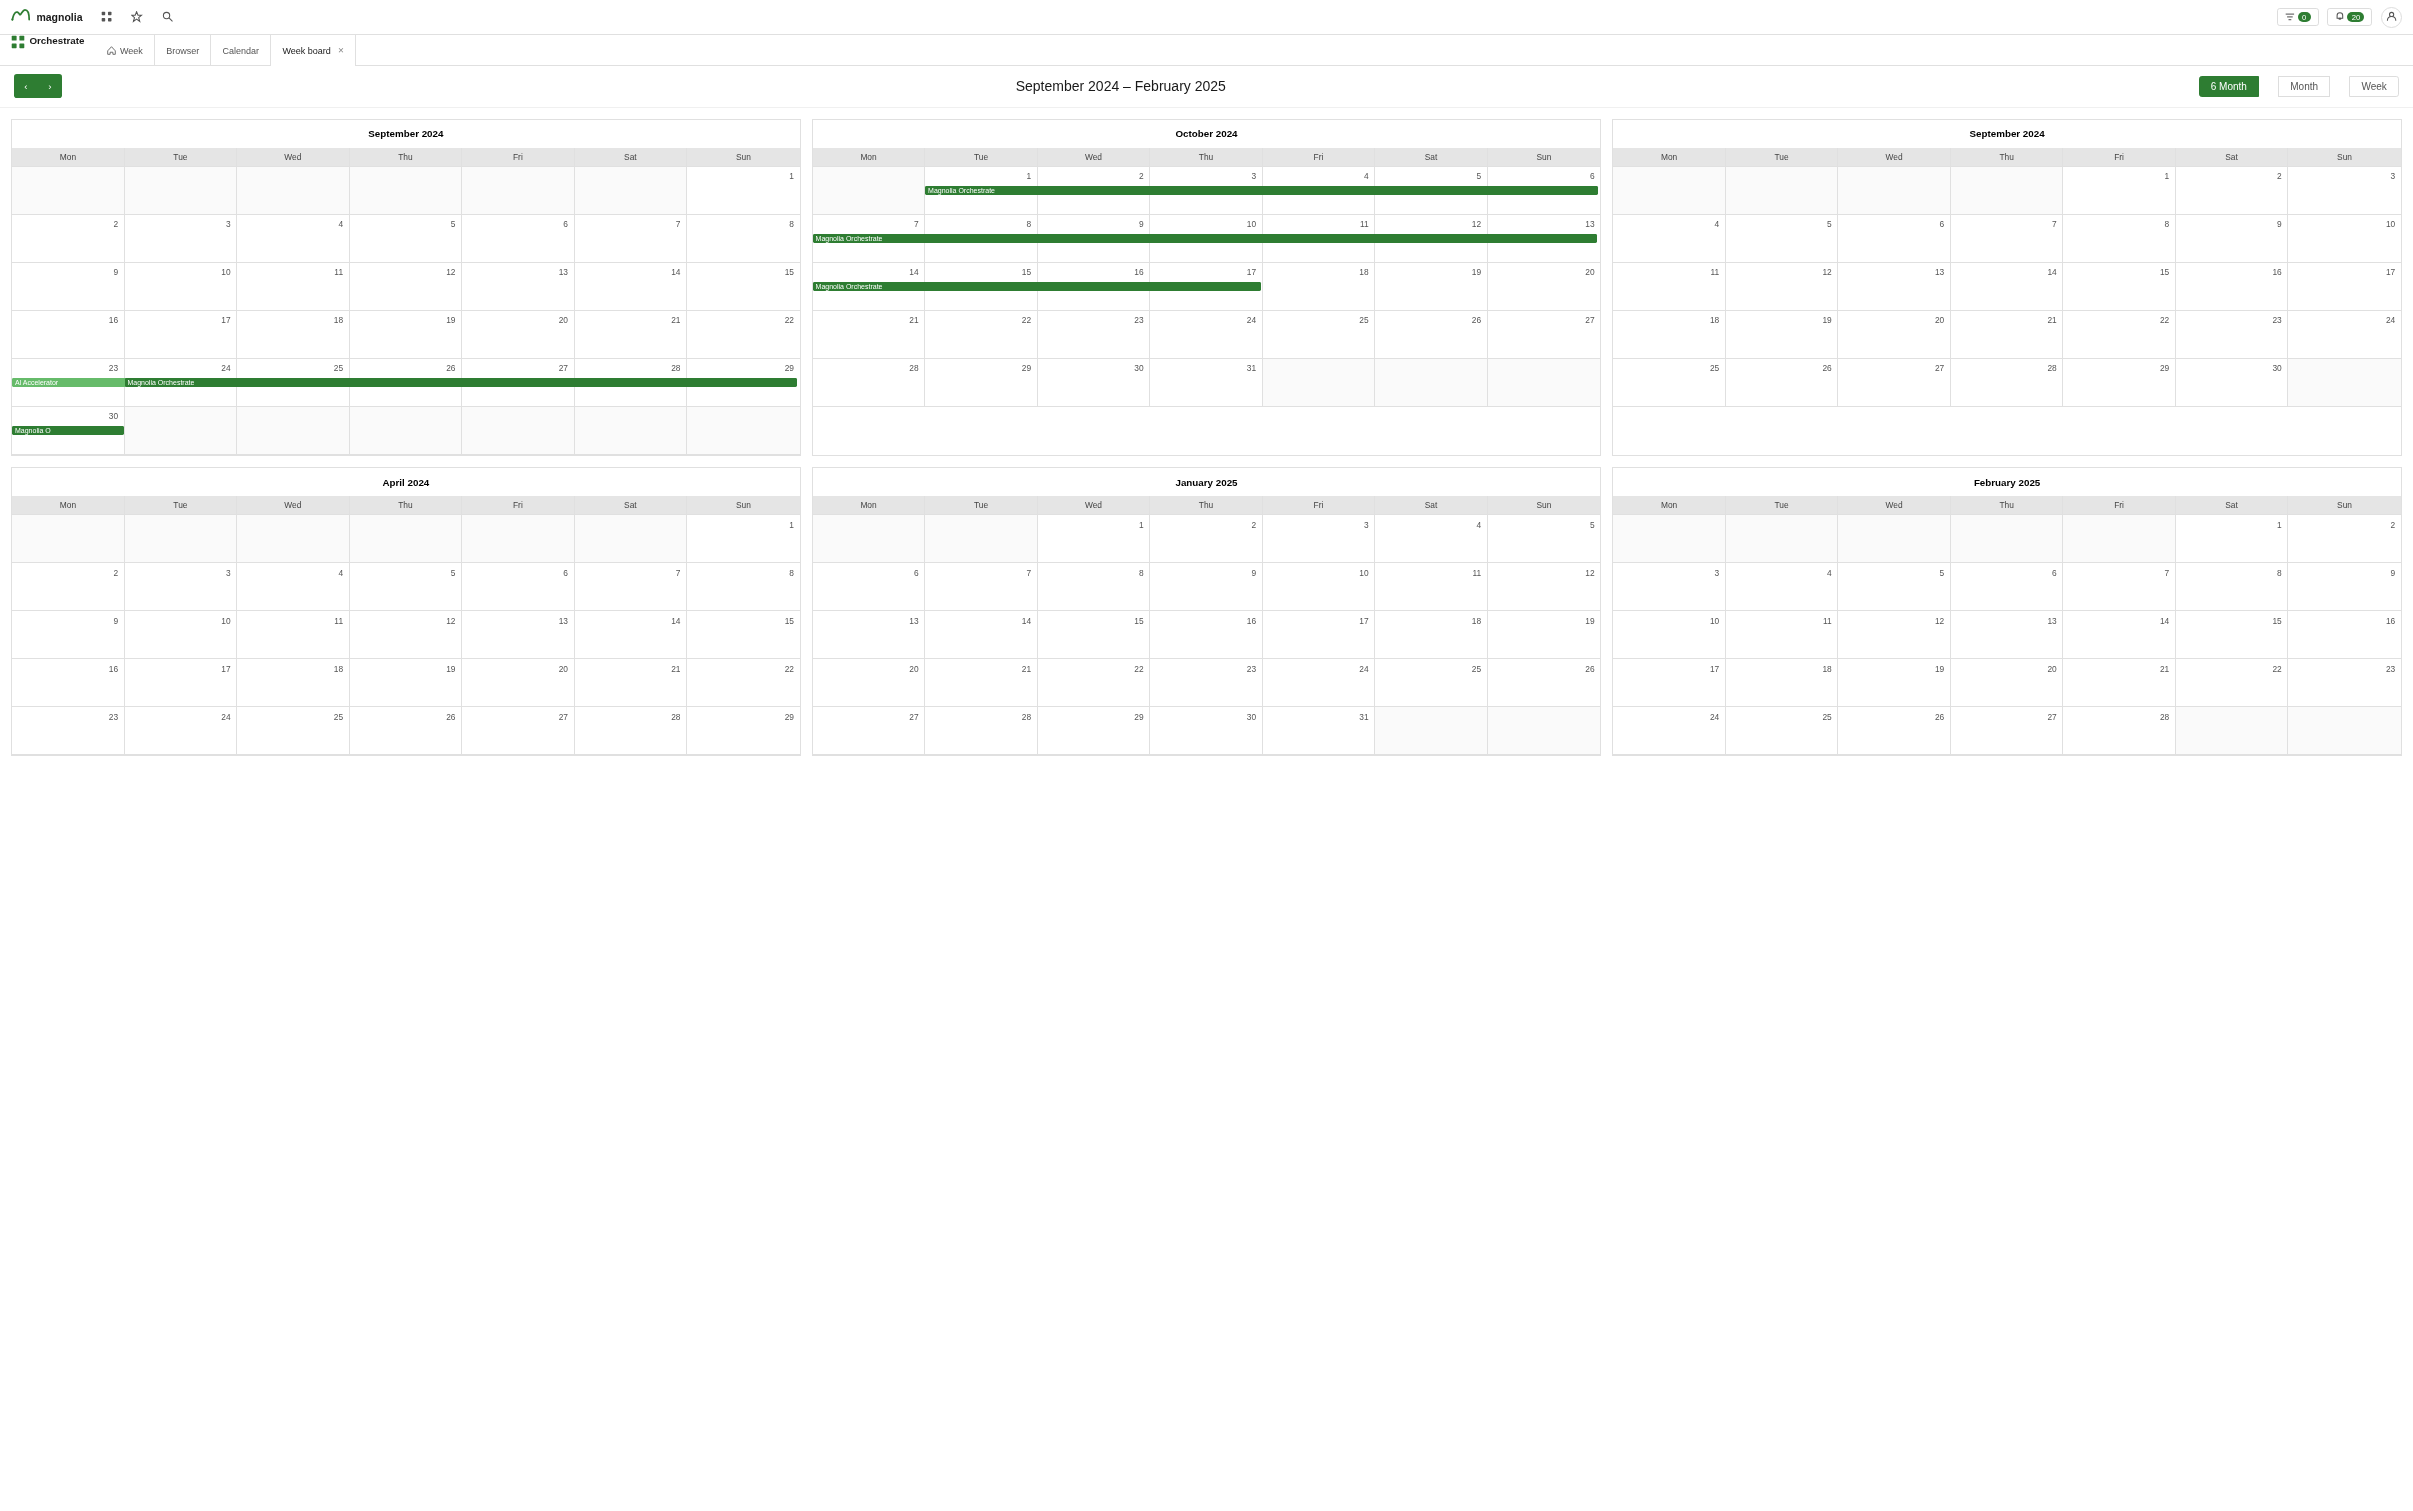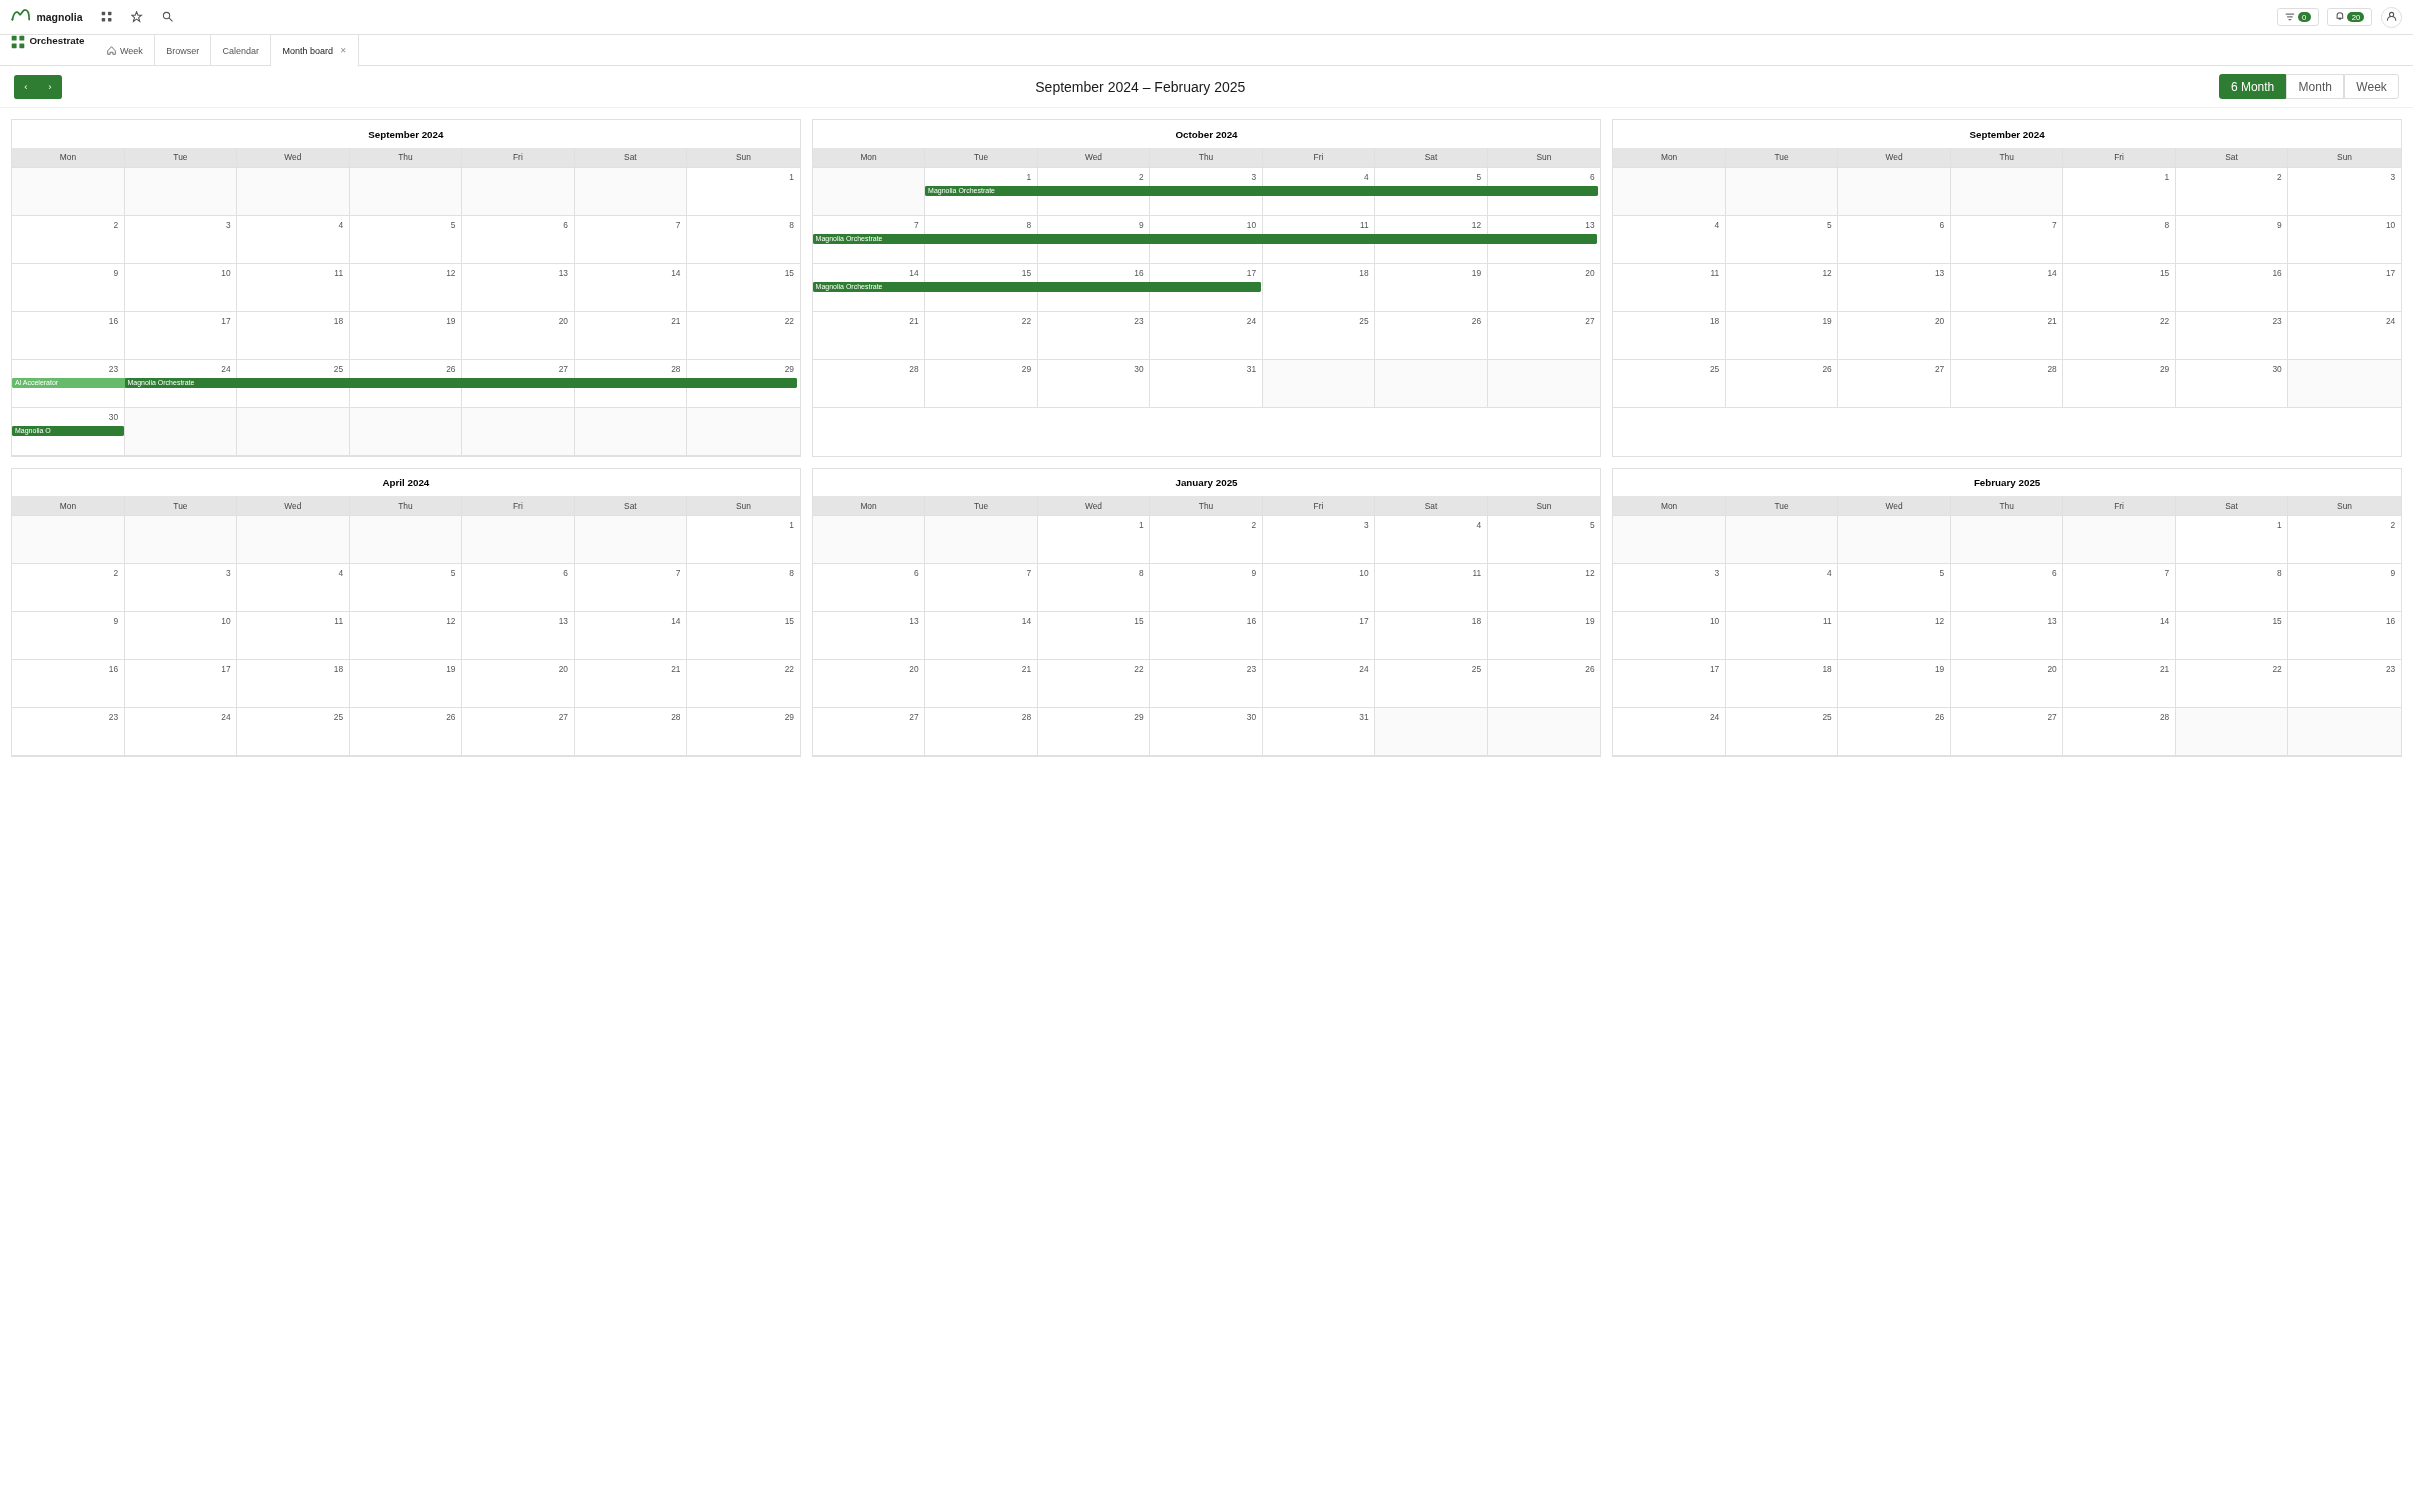--- a/index.html
+++ b/index.html
@@ -36,22 +36,22 @@
     .nav-btns { display: flex; gap: 0; }
     .nav-btn {
       width: 24px; height: 24px; display: flex; align-items: center; justify-content: center;
       background: #2e7d32; color: white; cursor: pointer; border: none; font-size: 9.8px;
     }
     .nav-btn:first-child { border-radius: 2.8px 0 0 2.8px; }
     .nav-btn:last-child { border-radius: 0 2.8px 2.8px 0; }
     .cal-title { flex: 1; text-align: center; font-size: 14px; font-weight: 400; color: #1a1a1a; }
     .view-btns { display: flex; }
     .view-btn {
-      padding: 4.2px 11.2px; border: none; cursor: pointer; font-size: 12px;
-      background: #fff; color: #555; border: 0.7px solid #ddd;
+      padding: 4.2px 11.2px; border: none; cursor: pointer; font-size: 10px;
+      background: #fff; color: #555; border: 0.7px solid #ddd; margin-left: 19px;
     }
     .view-btn.active { background: #2e7d32; color: white; border-color: #2e7d32; }
     .view-btn:first-child { border-radius: 2.8px 0 0 2.8px; }
     .view-btn:last-child { border-radius: 0 2.8px 2.8px 0; }
 
     
     .calendars-container { padding: 11.2px; display: grid; grid-template-columns: 1fr 1fr 1fr; gap: 11.2px; }
 
     .calendar-month { border: 0.7px solid #e0e0e0; }
     .month-title { text-align: center; font-weight: 700; font-size: 9.8px; padding: 8.4px; background: #fff; }
@@ -149,21 +149,21 @@
       </svg>
     <span>Week</span>
   </div>
   <div class="tab">
     <span>Browser</span>
   </div>
   <div class="tab">
     <span>Calendar</span>
   </div>
   <div class="tab active">
-    <span>Month board</span>
+    <span>Week board</span>
     <span class="tab-close">✕</span>
   </div>
 </div>
 
 <div class="cal-toolbar">
   <div class="nav-btns">
     <button class="nav-btn">‹</button>
     <button class="nav-btn">›</button>
   </div>
   <div class="cal-title">September 2024 – February 2025</div>

